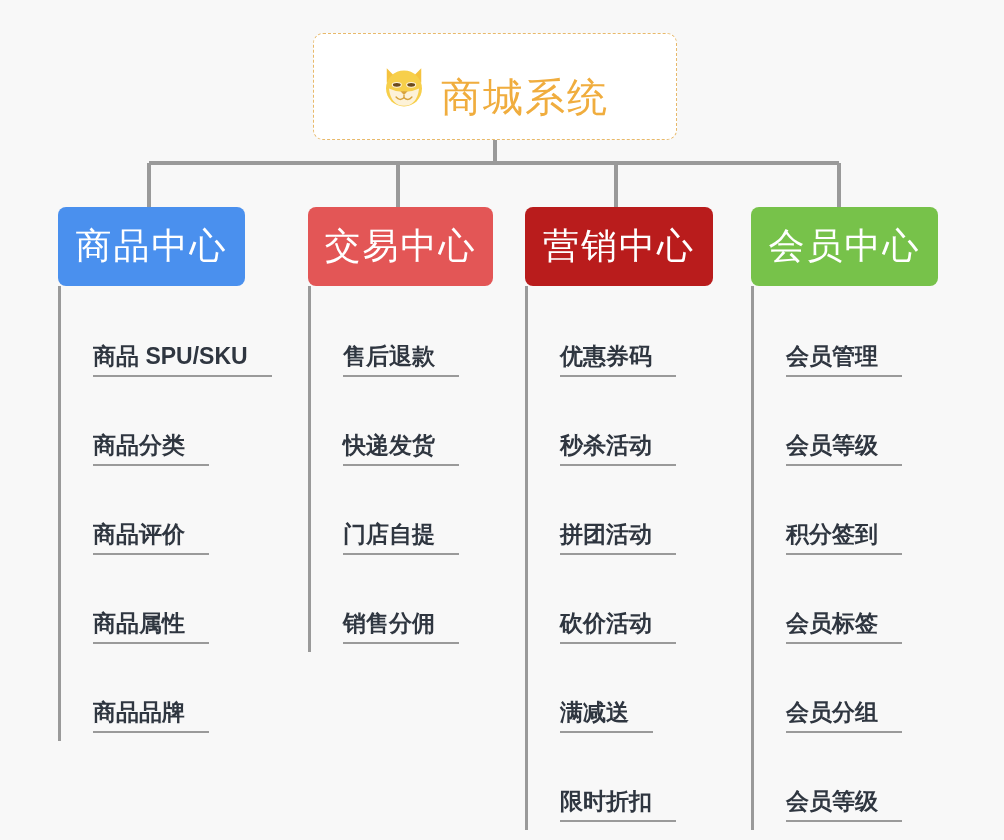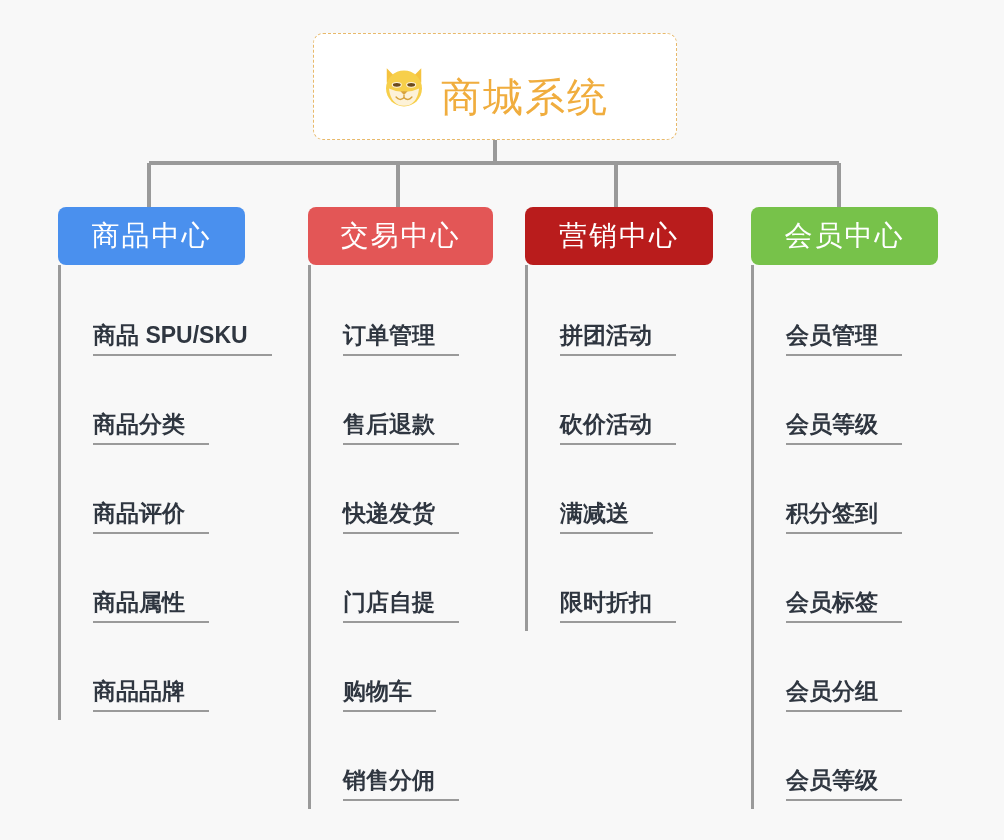--- a/index.html
+++ b/index.html
@@ -60,27 +60,27 @@
     height: 840px;
     pointer-events: none;
   }
 
   
   .branch {
     position: absolute;
     top: 207px;
   }
   .branch-header {
-    height: 58px;
+    height: 79px;
     border-radius: 8px;
     display: flex;
     align-items: center;
     justify-content: center;
     color: #ffffff;
-    font-size: 28px;
+    font-size: 36px;
     letter-spacing: 2px;
     box-sizing: border-box;
   }
   .branch-items {
     position: relative;
     margin-top: 0;
     border-left: 3px solid #9a9a9a;
     padding-top: 10px;
     font-weight: bold;
   }
@@ -167,46 +167,46 @@
         </div>
     </div>
   </div>
 
   <div class="branch branch-1">
     <div class="branch-header" style="background:#e35656">
       <span>交易中心</span>
     </div>
     <div class="branch-items">
       <div class="leaf-item">
-          <span class="leaf-label">订单管理</span>
-        </div>
-      <div class="leaf-item">
           <span class="leaf-label">售后退款</span>
         </div>
       <div class="leaf-item">
           <span class="leaf-label">快递发货</span>
         </div>
       <div class="leaf-item">
           <span class="leaf-label">门店自提</span>
-        </div>
-      <div class="leaf-item">
-          <span class="leaf-label">购物车</span>
         </div>
       <div class="leaf-item">
           <span class="leaf-label">销售分佣</span>
         </div>
     </div>
   </div>
 
   <div class="branch branch-2">
     <div class="branch-header" style="background:#b91c1c">
       <span>营销中心</span>
     </div>
     <div class="branch-items">
       <div class="leaf-item">
+          <span class="leaf-label">优惠券码</span>
+        </div>
+      <div class="leaf-item">
+          <span class="leaf-label">秒杀活动</span>
+        </div>
+      <div class="leaf-item">
           <span class="leaf-label">拼团活动</span>
         </div>
       <div class="leaf-item">
           <span class="leaf-label">砍价活动</span>
         </div>
       <div class="leaf-item">
           <span class="leaf-label">满减送</span>
         </div>
       <div class="leaf-item">
           <span class="leaf-label">限时折扣</span>

